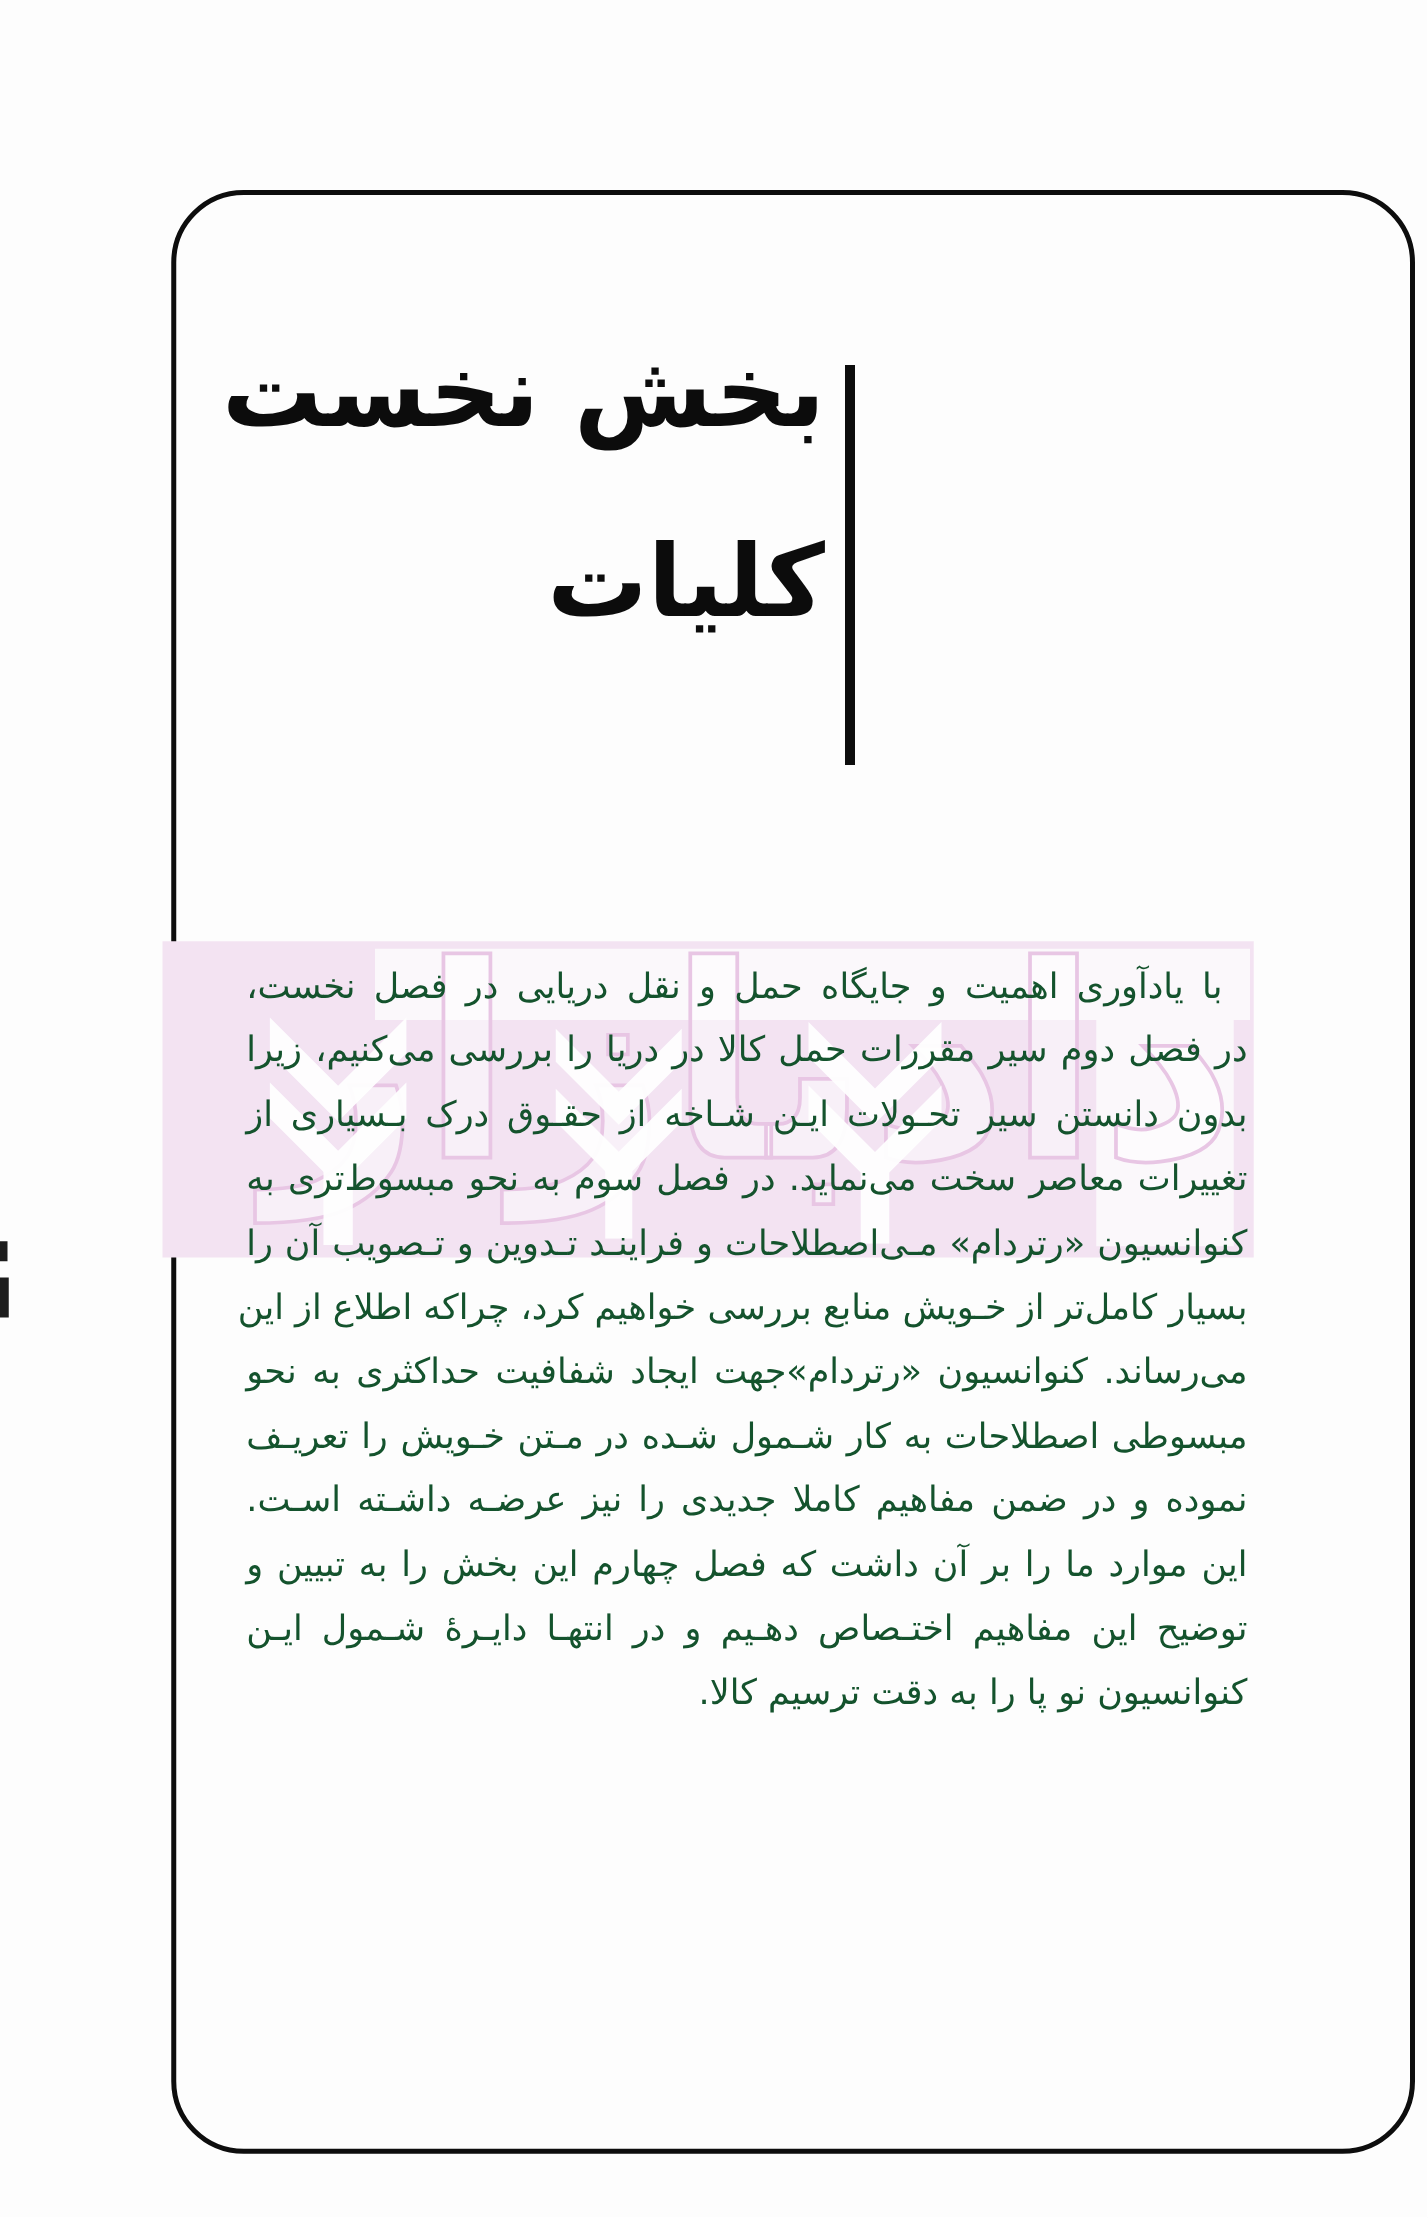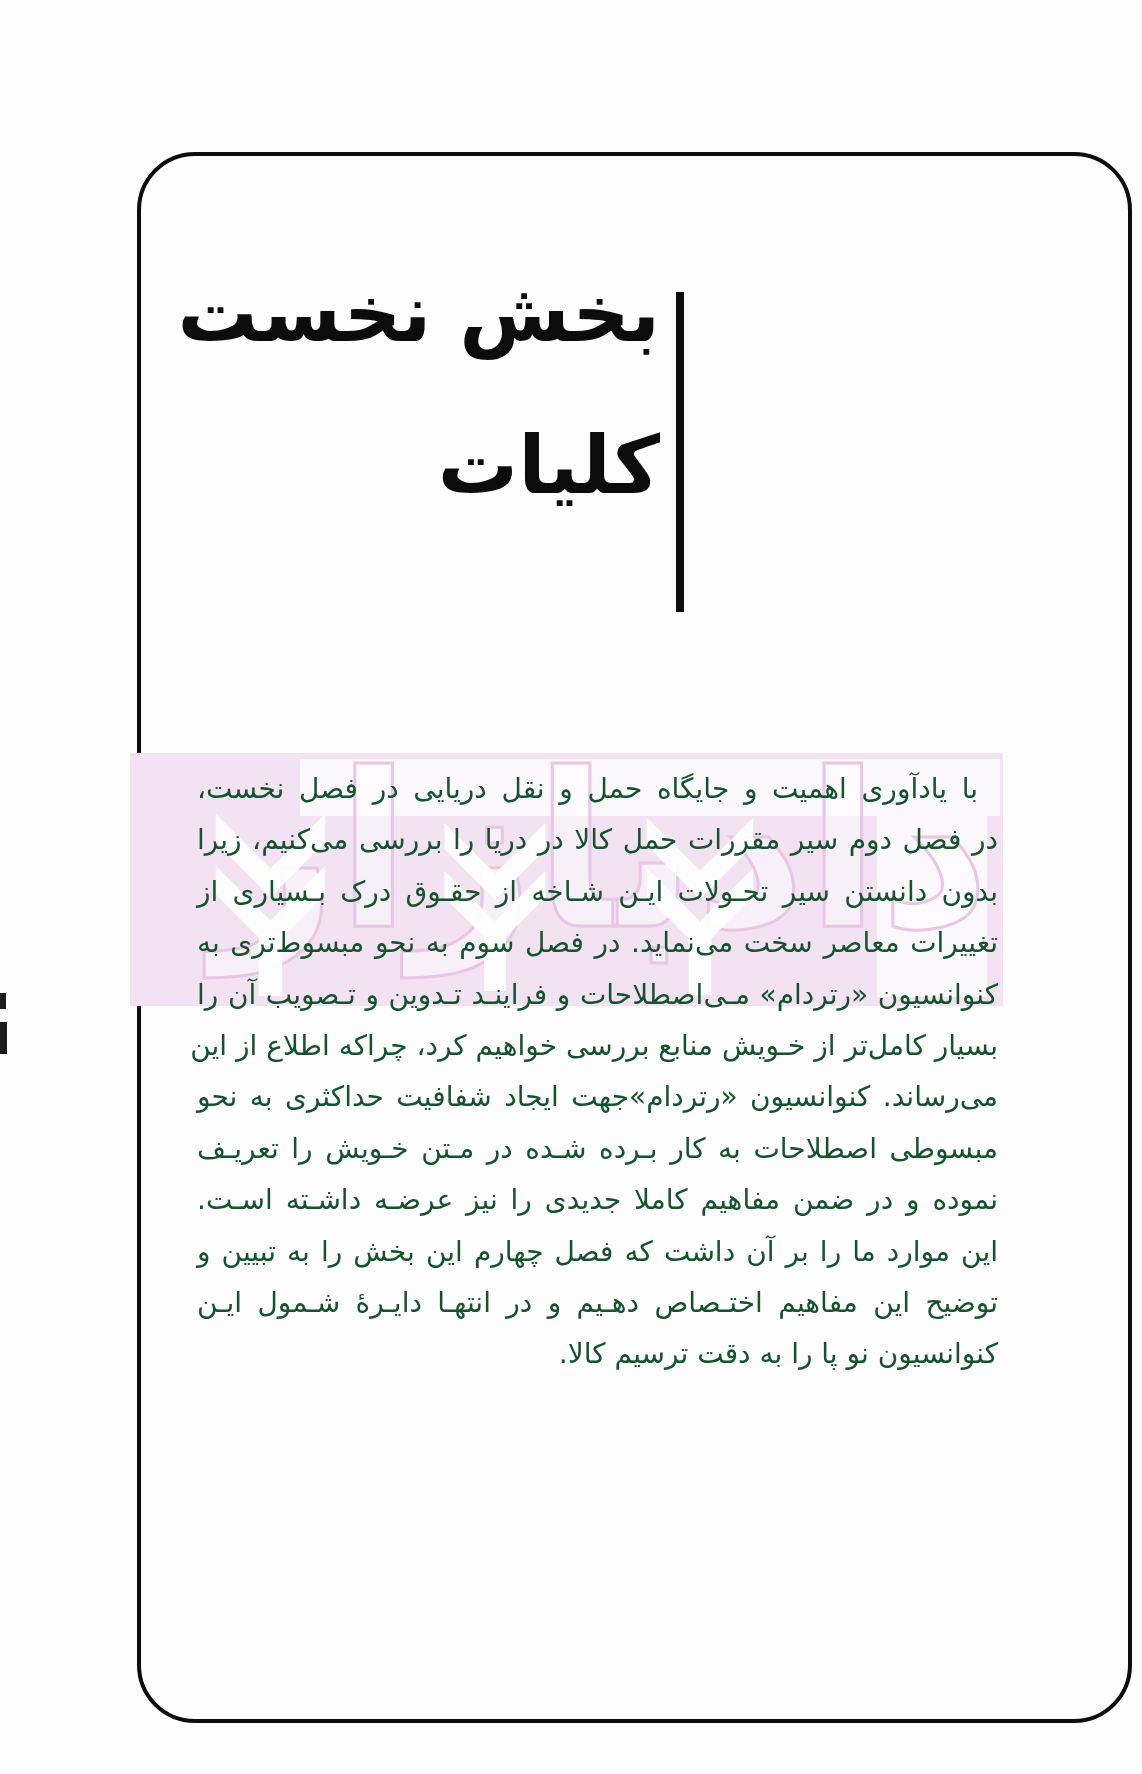--- a/index.html
+++ b/index.html
@@ -141,21 +141,21 @@
   <div class="title-rule"></div>
 
   <div class="paragraph">
     <span class="pline first">با یادآوری اهمیت و جایگاه حمل و نقل دریایی در فصل نخست،</span>
     <span class="pline">در فصل دوم سیر مقررات حمل کالا در دریا را بررسی می‌کنیم، زیرا</span>
     <span class="pline">بدون دانستن سیر تحـولات ایـن شـاخه از حقـوق درک بـسیاری از</span>
     <span class="pline">تغییرات معاصر سخت می‌نماید. در فصل سوم به نحو مبسوط‌تری به</span>
     <span class="pline">کنوانسیون «رتردام» مـی‌اصطلاحات و فراینـد تـدوین و تـصویب آن را</span>
     <span class="pline">بسیار کامل‌تر از خـویش منابع بررسی خواهیم کرد، چراکه اطلاع از این</span>
     <span class="pline">می‌رساند. کنوانسیون «رتردام»جهت ایجاد شفافیت حداکثری به نحو</span>
-    <span class="pline">مبسوطی اصطلاحات به کار بـرده شـده در مـتن خـویش را تعریـف</span>
+    <span class="pline">مبسوطی اصطلاحات به کار شـمول شـده در مـتن خـویش را تعریـف</span>
     <span class="pline">نموده و در ضمن مفاهیم کاملا جدیدی را نیز عرضـه داشـته اسـت.</span>
     <span class="pline">این موارد ما را بر آن داشت که فصل چهارم این بخش را به تبیین و</span>
     <span class="pline">توضیح این مفاهیم اختـصاص دهـیم و در انتهـا دایـرهٔ شـمول ایـن</span>
     <span class="pline last">کنوانسیون نو پا را به دقت ترسیم کالا.</span>
   </div>
 
   <div class="edge-mark m1"></div>
   <div class="edge-mark m2"></div>
 
 </div>

